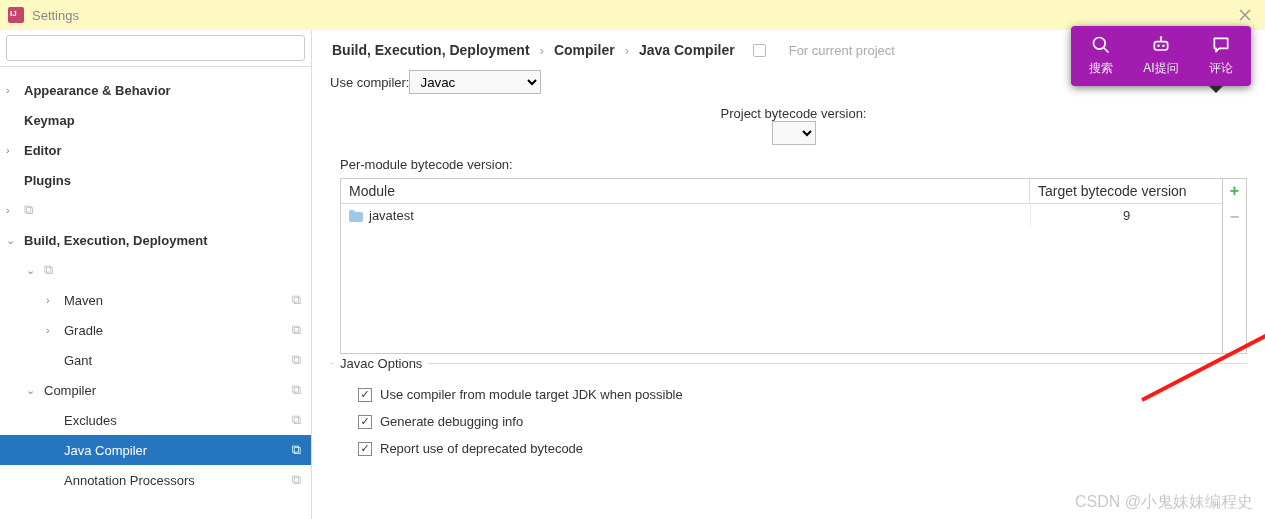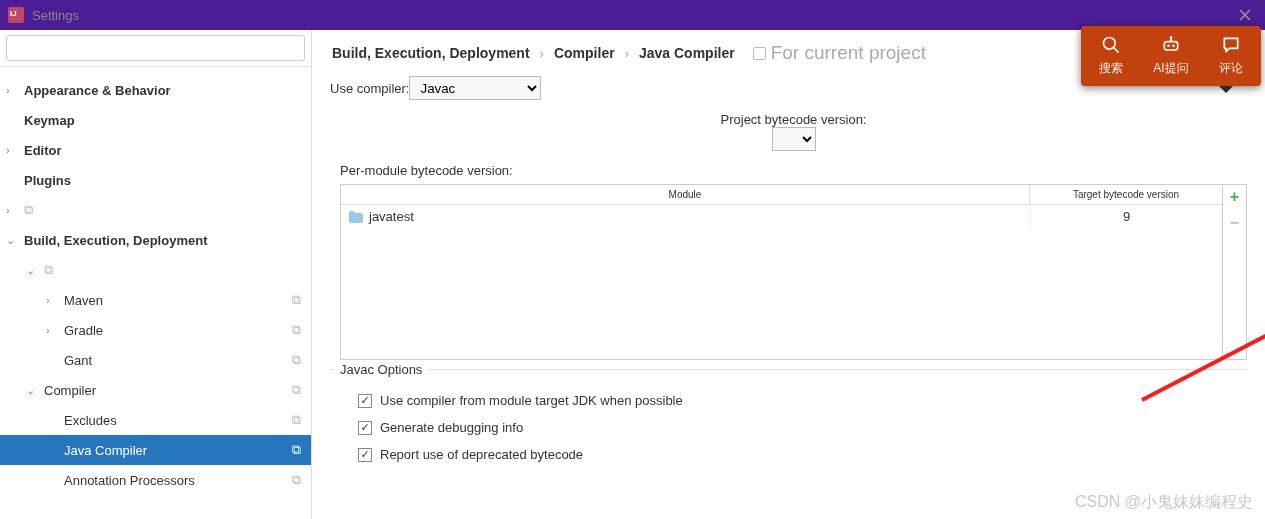--- a/index.html
+++ b/index.html
@@ -1,19 +1,19 @@
 <!DOCTYPE html>
 <html><head>
   <meta charset="utf-8">
   <style>
     * { margin: 0; padding: 0; box-sizing: border-box; font-family: "Segoe UI", Arial, sans-serif; }
     body { width: 1265px; height: 519px; background: #fff; font-size: 13px; color: #333; overflow: hidden; position: relative; }
     
     
-    .titlebar { height: 30px; display: flex; align-items: center; padding: 0 8px; background: #4c1d95; }
+    .titlebar { height: 30px; display: flex; align-items: center; padding: 0 8px; background: #fef9c3; }
     .titlebar .app-icon { width: 16px; height: 16px; background: #c4476b; margin-right: 8px; border-radius: 2px; position: relative; }
     .titlebar .app-icon::after { content: "IJ"; position: absolute; color: white; font-size: 8px; font-weight: bold; top: 2px; left: 2px; }
     .titlebar .title { color: #888; font-size: 13px; }
     .titlebar .close { margin-left: auto; width: 24px; height: 24px; display: flex; align-items: center; justify-content: center; color: #999; cursor: pointer; }
     
     
     .body { display: flex; height: calc(100% - 30px); }
     .sidebar { width: 312px; border-right: 1px solid #ddd; display: flex; flex-direction: column; }
     .content { flex: 1; padding: 0; display: flex; flex-direction: column; position: relative; }
     
@@ -33,36 +33,36 @@
     .tree-item .badge-icon { color: #bbb; font-size: 13px; }
     .tree-item.selected .badge-icon { color: #dfe; }
     .tree-item.bold .label { font-weight: bold; }
     .indent-1 { padding-left: 26px; }
     .indent-2 { padding-left: 46px; }
     
     
     .header { display: flex; align-items: center; padding: 12px 20px 12px 20px; gap: 2px; }
     .header .crumb { font-weight: bold; font-size: 14px; }
     .header .sep { margin: 0 8px; color: #aaa; font-size: 13px; }
-    .header .scope { color: #aaa; margin-left: 16px; display: flex; align-items: center; gap: 5px; font-size: 19px; }
+    .header .scope { color: #aaa; margin-left: 16px; display: flex; align-items: center; gap: 23px; font-size: 13px; }
     .header .scope-icon { width: 13px; height: 13px; border: 1px solid #bbb; border-radius: 2px; }
     
     
     .form-area { padding: 0 18px; }
     .row { display: flex; align-items: center; margin-bottom: 12px; gap: 0; }
     .row label { font-size: 13px; }
     select { height: 24px; border: 1px solid #bbb; background: #f8f8f8; padding: 0 6px; min-width: 44px; }
     select.compiler-select { width: 132px; }
     
     
     .section-label { margin-bottom: 6px; font-size: 13px; }
     .table-wrap { display: flex; }
     .module-table { flex: 1; border: 1px solid #ccc; height: 176px; }
     .module-table .thead { display: flex; background: #fff; border-bottom: 1px solid #ddd; }
-    .module-table .th { padding: 4px 8px; font-size: 10px; text-align: center; border-right: 1px solid #ddd; }
+    .module-table .th { padding: 4px 8px; font-size: 14px; border-right: 1px solid #ddd; }
     .module-table .th:last-child { border-right: none; }
     .module-table .th.mod { flex: 1; }
     .module-table .th.ver { width: 192px; }
     .module-table .trow { display: flex; }
     .module-table .td { padding: 4px 8px; font-size: 13px; }
     .module-table .td.mod { flex: 1; display: flex; align-items: center; gap: 6px; }
     .module-table .td.ver { width: 192px; text-align: center; border-left: 1px solid #eee; }
     .folder-icon { width: 14px; height: 12px; display: inline-block; position: relative; }
     .folder-icon::before { content: ""; position: absolute; width: 14px; height: 10px; background: #9ec9e6; top: 2px; border-radius: 0 2px 2px 2px; }
     .folder-icon::after { content: ""; position: absolute; width: 6px; height: 3px; background: #9ec9e6; top: 0; border-radius: 2px 2px 0 0; }
@@ -71,21 +71,21 @@
     .tbtn.add { color: #4caf50; font-weight: bold; }
     .tbtn.remove { color: #bbb; font-weight: bold; }
     
     
     fieldset { border: 1px solid #ddd; border-left: none; border-right: none; border-bottom: none; margin-top: 2px; padding: 10px 10px 0 4px; }
     fieldset legend { padding: 0 6px; font-size: 13px; }
     .chk-row { display: flex; align-items: center; gap: 8px; padding: 6px 8px 6px 24px; }
     .chk { width: 14px; height: 14px; border: 1px solid #888; display: inline-flex; align-items: center; justify-content: center; font-size: 11px; color: #333; }
     
     
-    .overlay-bar { position: absolute; top: 26px; right: 4px; background: #c2410c; border-radius: 4px; display: flex; box-shadow: 0 2px 8px rgba(0,0,0,0.5); z-index: 10; }
+    .overlay-bar { position: absolute; top: 26px; right: 14px; background: #a21caf; border-radius: 4px; display: flex; box-shadow: 0 2px 8px rgba(0,0,0,0.5); z-index: 10; }
     .overlay-bar::after { content: ""; position: absolute; bottom: -7px; right: 28px; width: 0; height: 0; border-left: 7px solid transparent; border-right: 7px solid transparent; border-top: 7px solid #2b2b2b; }
     .overlay-bar .obtn { width: 60px; height: 60px; display: flex; flex-direction: column; align-items: center; justify-content: center; color: #eee; gap: 5px; cursor: pointer; }
     .overlay-bar .obtn .olbl { font-size: 12px; }
     .overlay-bar .oicon { width: 20px; height: 20px; }
     
     
     .arrow-annotation { position: absolute; top: 220px; left: 810px; pointer-events: none; }
     
     
     .watermark { position: absolute; bottom: 6px; right: 12px; color: rgba(170,170,170,0.65); font-size: 16px; pointer-events: none; }

